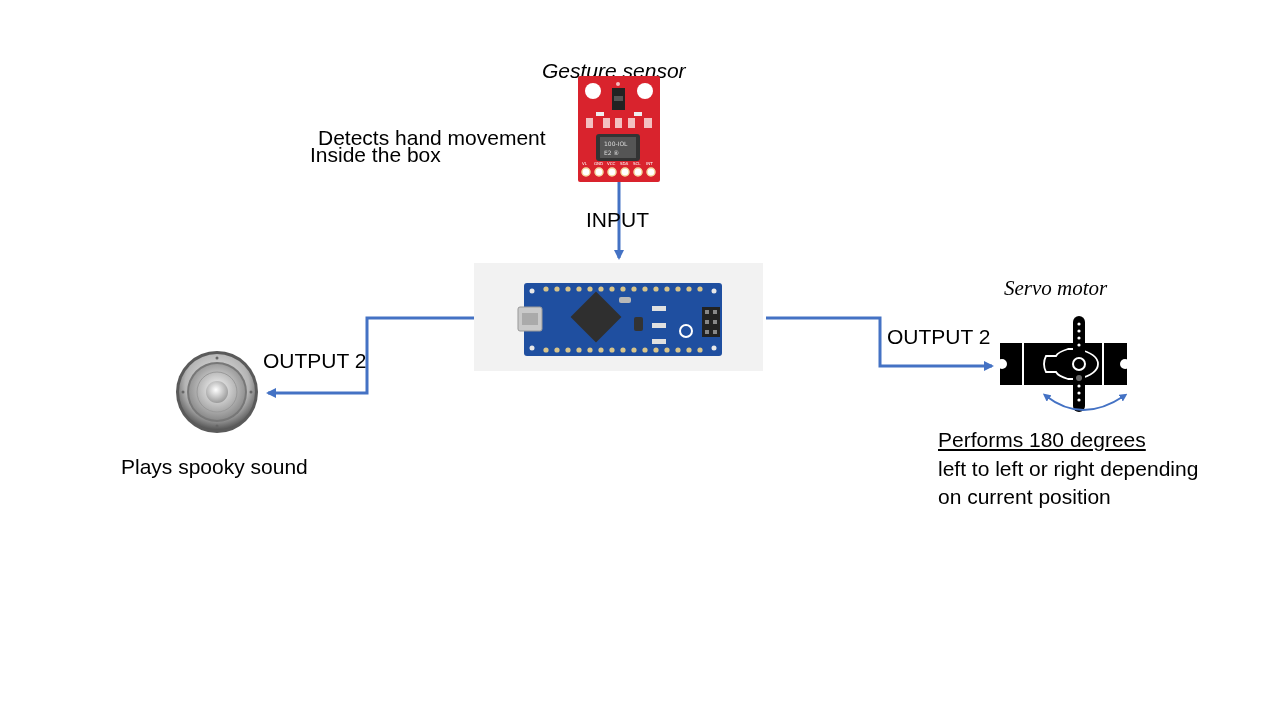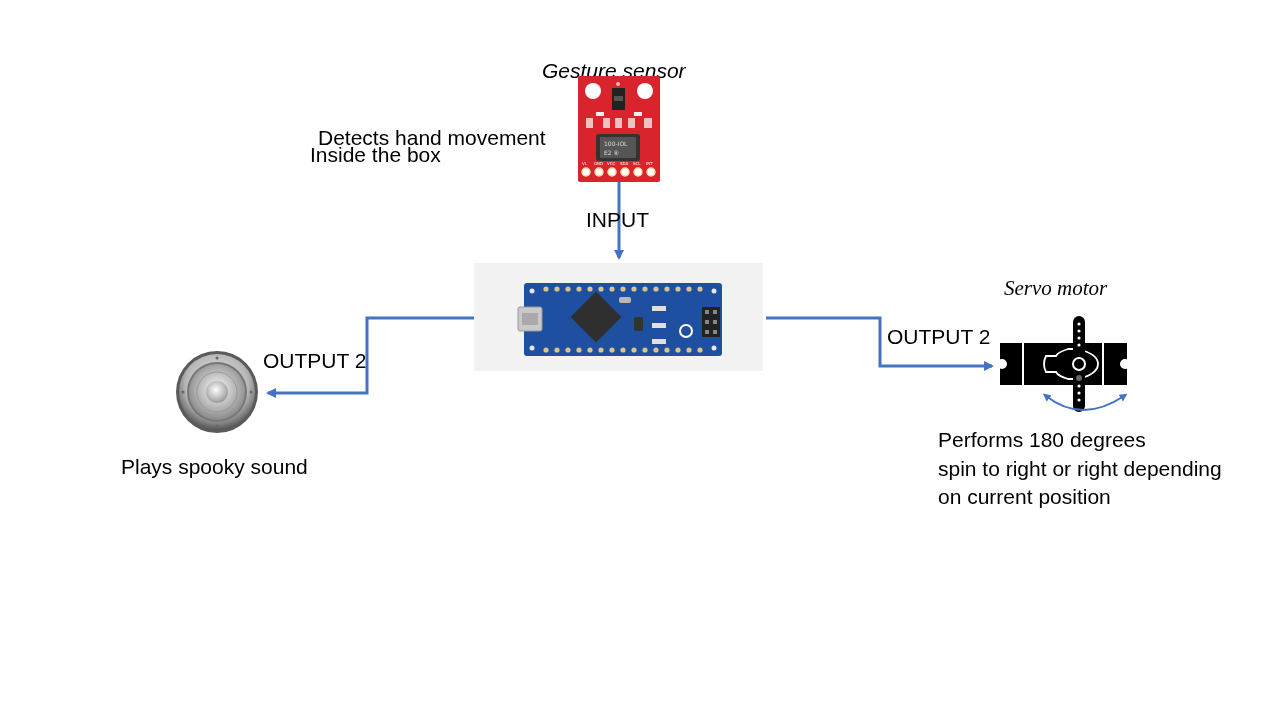--- a/index.html
+++ b/index.html
@@ -203,15 +203,15 @@
     <circle cx="81" cy="72" r="1.6"></circle>
       <circle cx="81" cy="79" r="1.6"></circle>
       <circle cx="81" cy="86" r="1.6"></circle>
   </g>
   <circle cx="81" cy="50" r="6" fill="none" stroke="#fff" stroke-width="2"></circle>
   <circle cx="81" cy="64" r="3" fill="#666"></circle>
 
   <path d="M48,82 Q84,110 126,82" fill="none" stroke="#4472c4" stroke-width="2" marker-start="url(#servoArrowL)" marker-end="url(#servoArrowL)"></path>
 </svg>
 
-<div class="txt" style="left:938px; top:425px;">Performs 180 degrees</div>
-<div class="txt" style="left:938px; top:454px;">spin to right or right depending</div>
+<div class="txt" style="left:938px; top:425px;text-decoration:underline;">Performs 180 degrees</div>
+<div class="txt" style="left:938px; top:454px;">left to left or right depending</div>
 <div class="txt" style="left:938px; top:482px;">on current position</div>
 
 </body></html>

